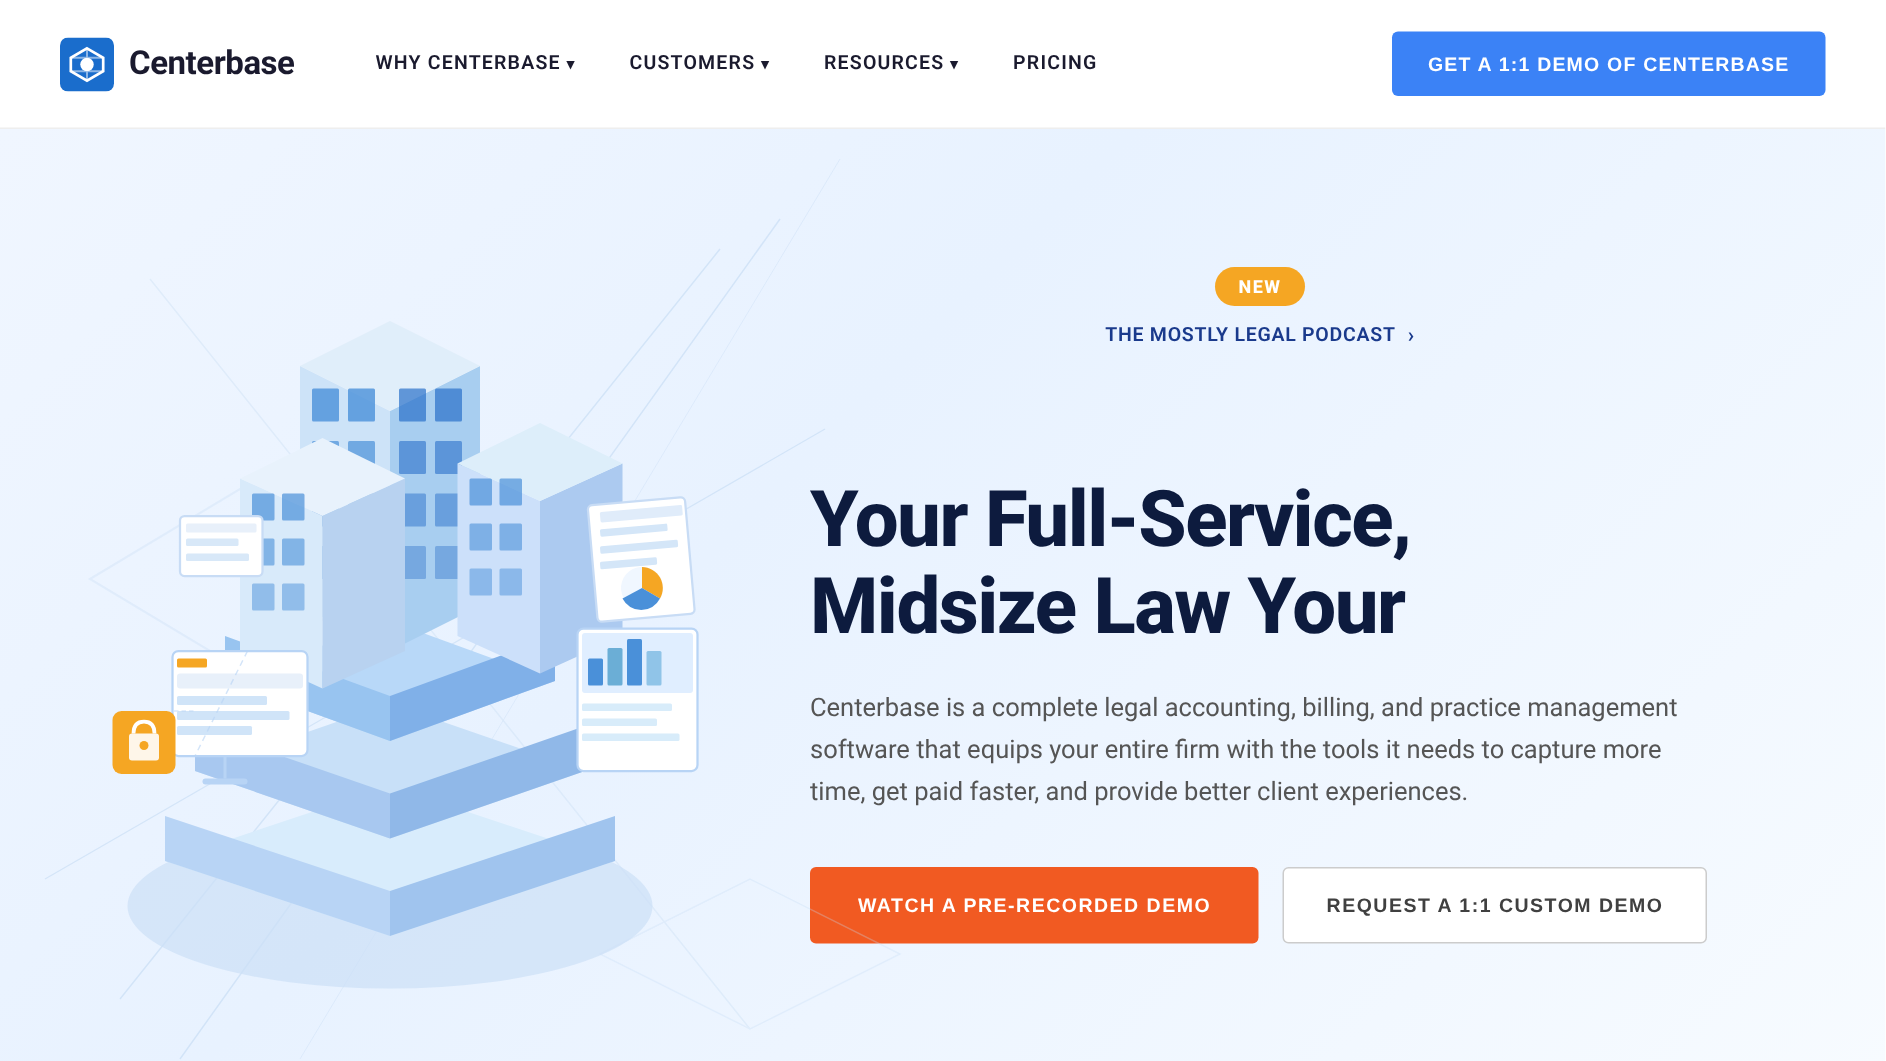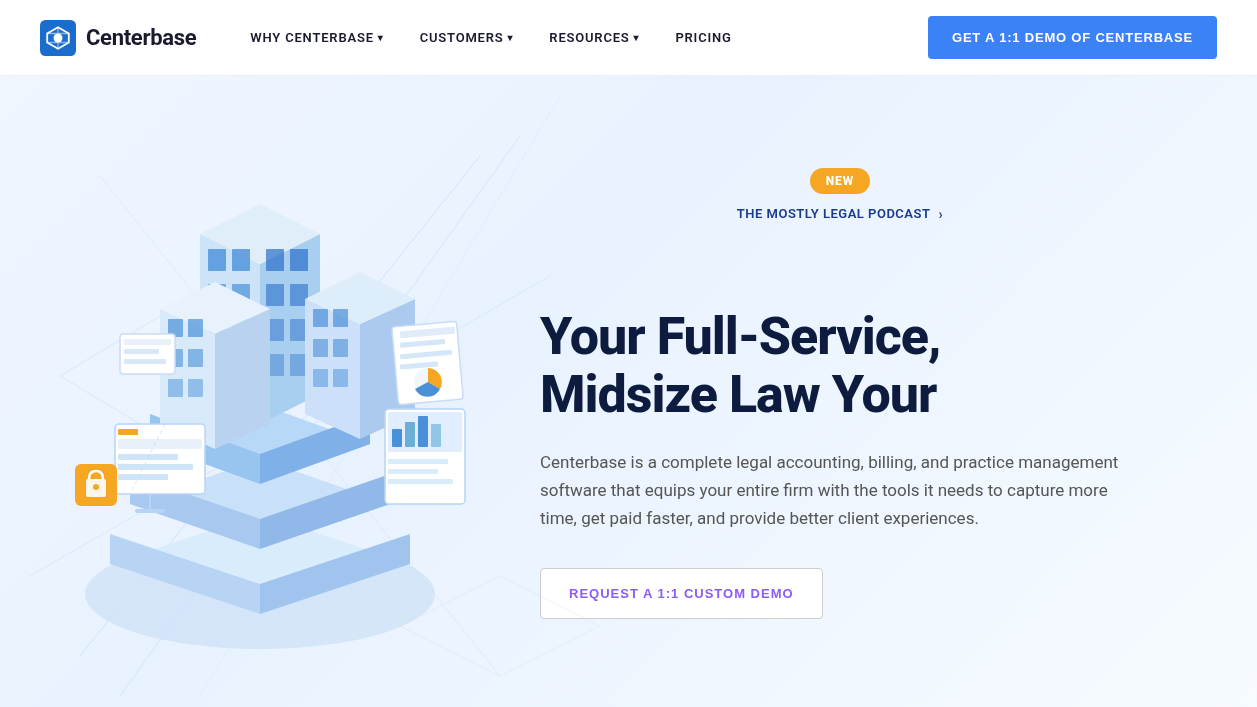--- a/index.html
+++ b/index.html
@@ -9,21 +9,21 @@
       width: 1257px;
       min-height: 707px;
       overflow-x: hidden;
     }
 
     
     .navbar {
       display: flex;
       align-items: center;
       padding: 0 40px;
-      height: 76px;
+      height: 86px;
       background: #fff;
       border-bottom: 1px solid #eee;
       position: relative;
       z-index: 10;
     }
     .logo-area {
       display: flex;
       align-items: center;
       gap: 10px;
       margin-right: 40px;
@@ -164,21 +164,21 @@
       font-size: 13px;
       font-weight: 700;
       letter-spacing: 1px;
       text-transform: uppercase;
       cursor: pointer;
       border: none;
       white-space: nowrap;
     }
     .btn-secondary {
       background: #fff;
-      color: #8b5cf6;
+      color: #404040;
       padding: 17px 28px;
       border-radius: 4px;
       font-size: 13px;
       font-weight: 700;
       letter-spacing: 1px;
       text-transform: uppercase;
       cursor: pointer;
       border: 1.5px solid #ccc;
       white-space: nowrap;
     }
@@ -362,17 +362,18 @@
 
     <h1 class="hero-title">
       <br>
       <span>Your Full-Service,</span><br>
       <span>Midsize Law Your</span>
     </h1>
 
     <p class="hero-description">Centerbase is a complete legal accounting, billing, and practice management software that equips your entire firm with the tools it needs to capture more time, get paid faster, and provide better client experiences.</p>
 
     <div class="hero-buttons">
+      <button class="btn-primary">WATCH A PRE-RECORDED DEMO</button>
       <button class="btn-secondary">REQUEST A 1:1 CUSTOM DEMO</button>
     </div>
 
   </div>
 </section>
 
 </body></html>

